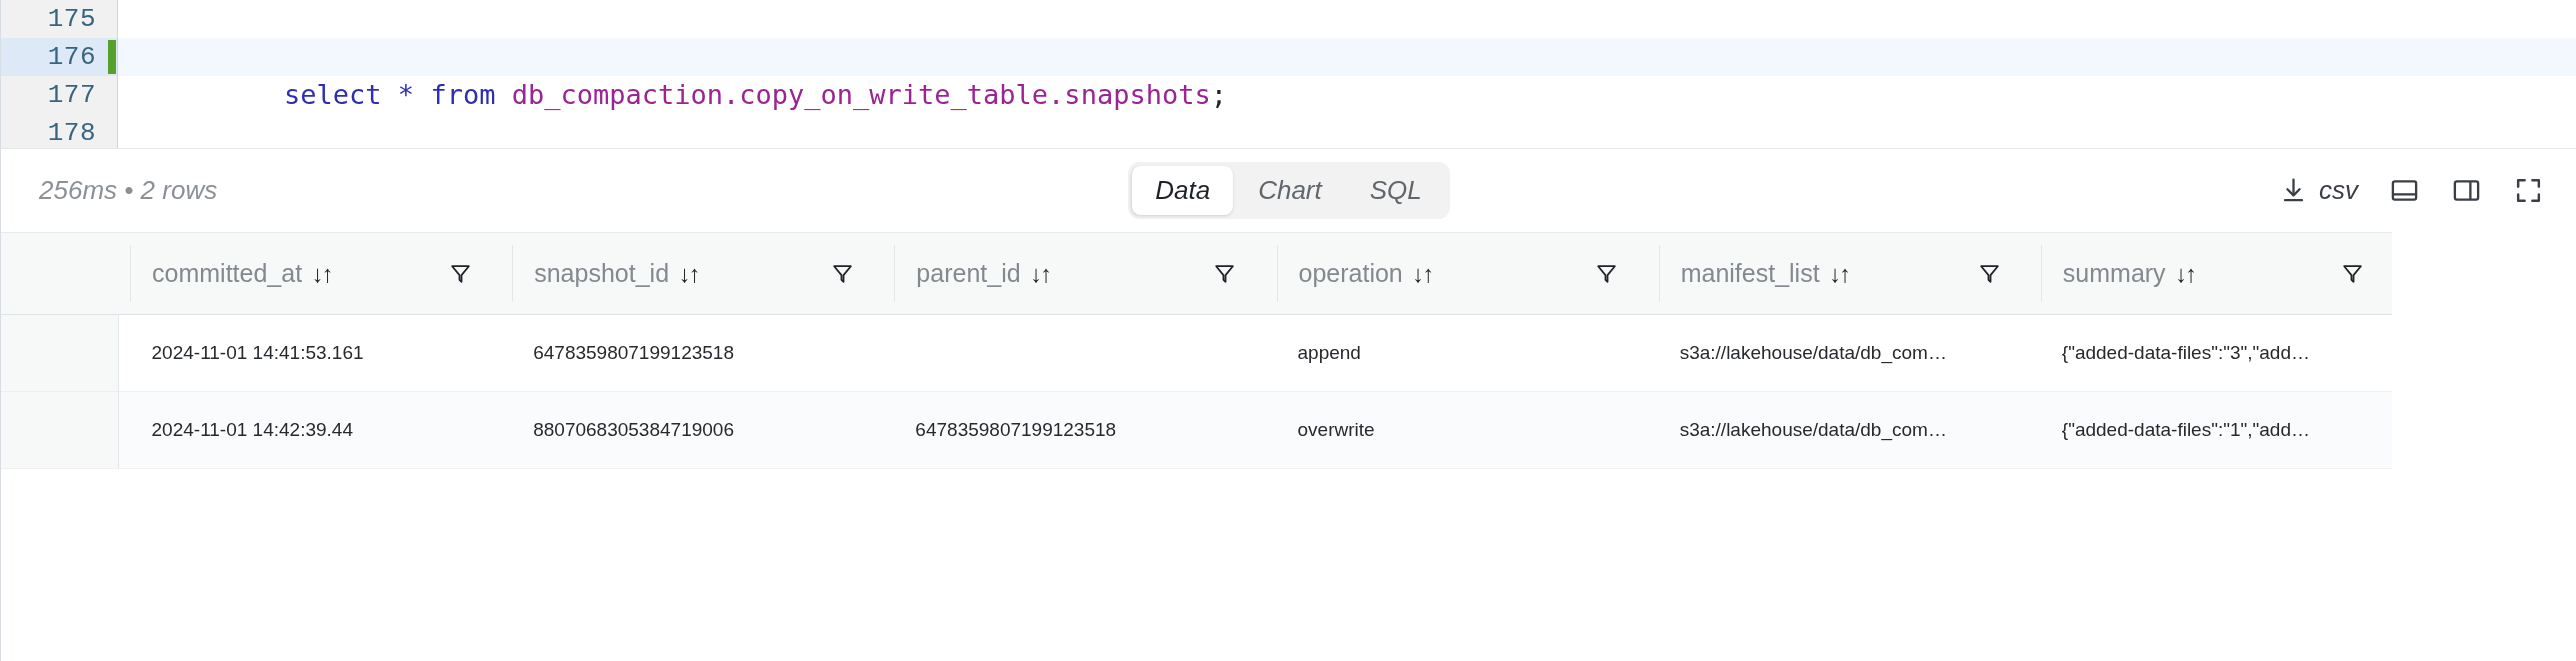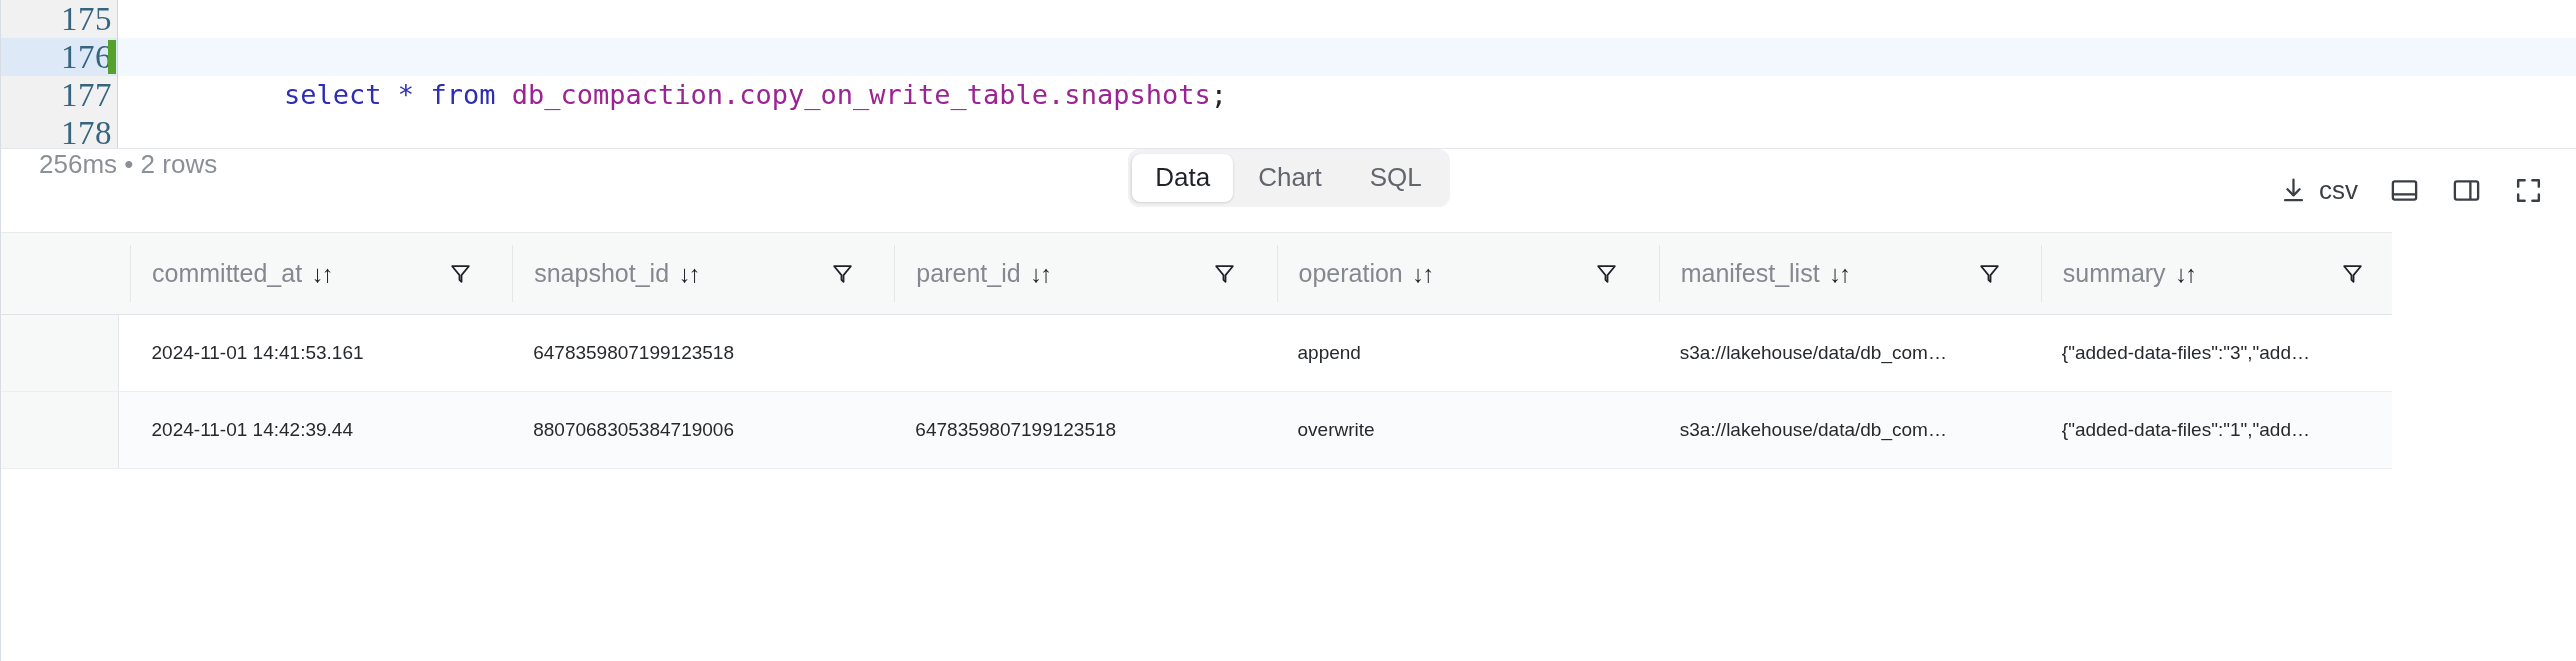--- a/index.html
+++ b/index.html
@@ -31,23 +31,23 @@
     width: 117px;
     flex: 0 0 117px;
     background: #f1f1f1;
     border-right: 1.9px solid #d4d4d4;
     padding-top: 0;
   }
   .gutter-line {
     height: 38px;
     line-height: 38px;
     text-align: right;
-    padding-right: 5px;
-    font-family: Liberation Serif, serif;
-    font-size: 33px;
+    padding-right: 21px;
+    font-family: Liberation Mono, monospace;
+    font-size: 26px;
     color: #37657f;
     letter-spacing: 0.5px;
   }
   .gutter-line.active { background: #dde9f7; }
 
   .code-area {
     flex: 1 1 auto;
     position: relative;
     background: #ffffff;
   }
@@ -75,21 +75,23 @@
   .tok-punc { color: #1f2328; }
 
   
   .toolbar {
     position: relative;
     height: 84px;
     border-top: 1.9px solid #e3e6ea;
     border-left: 1.9px solid #d8dde3;
     background: #ffffff;
     display: flex;
+    align-items: center;
     padding: 0 32px 0 38px;
+    font-style: italic;
   }
   .status-text {
     font-size: 26px;
     color: #8b9096;
     white-space: nowrap;
   }
   .toolbar-center {
     position: absolute;
     left: 50%;
     transform: translateX(-50%);

